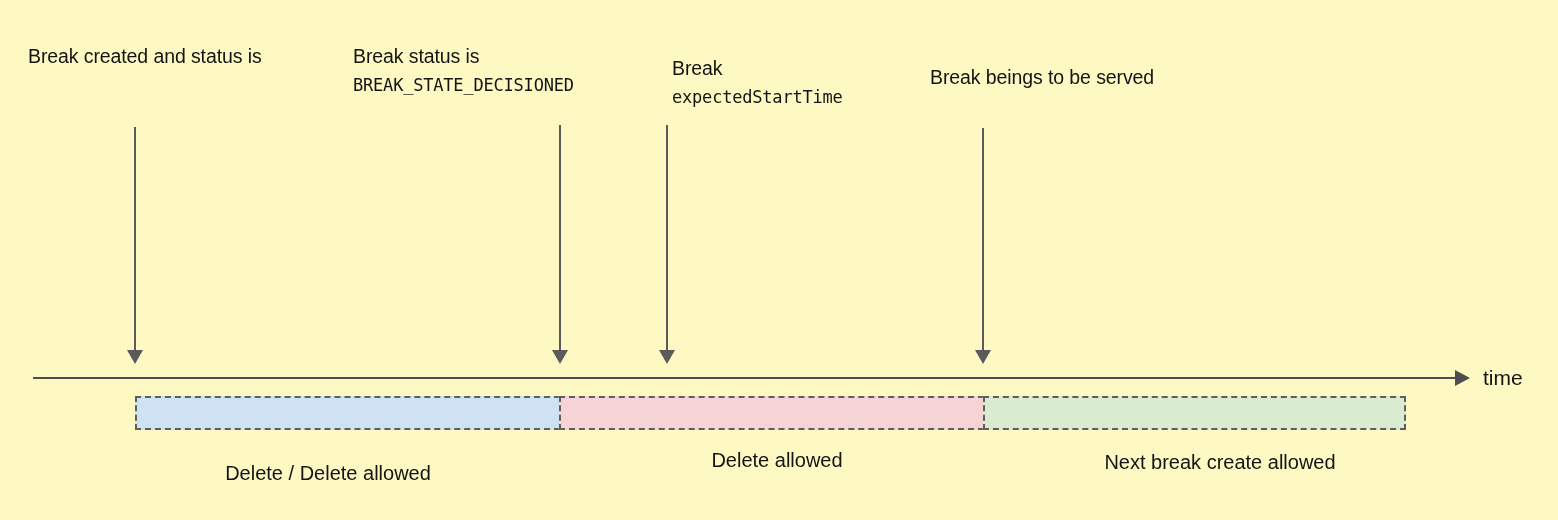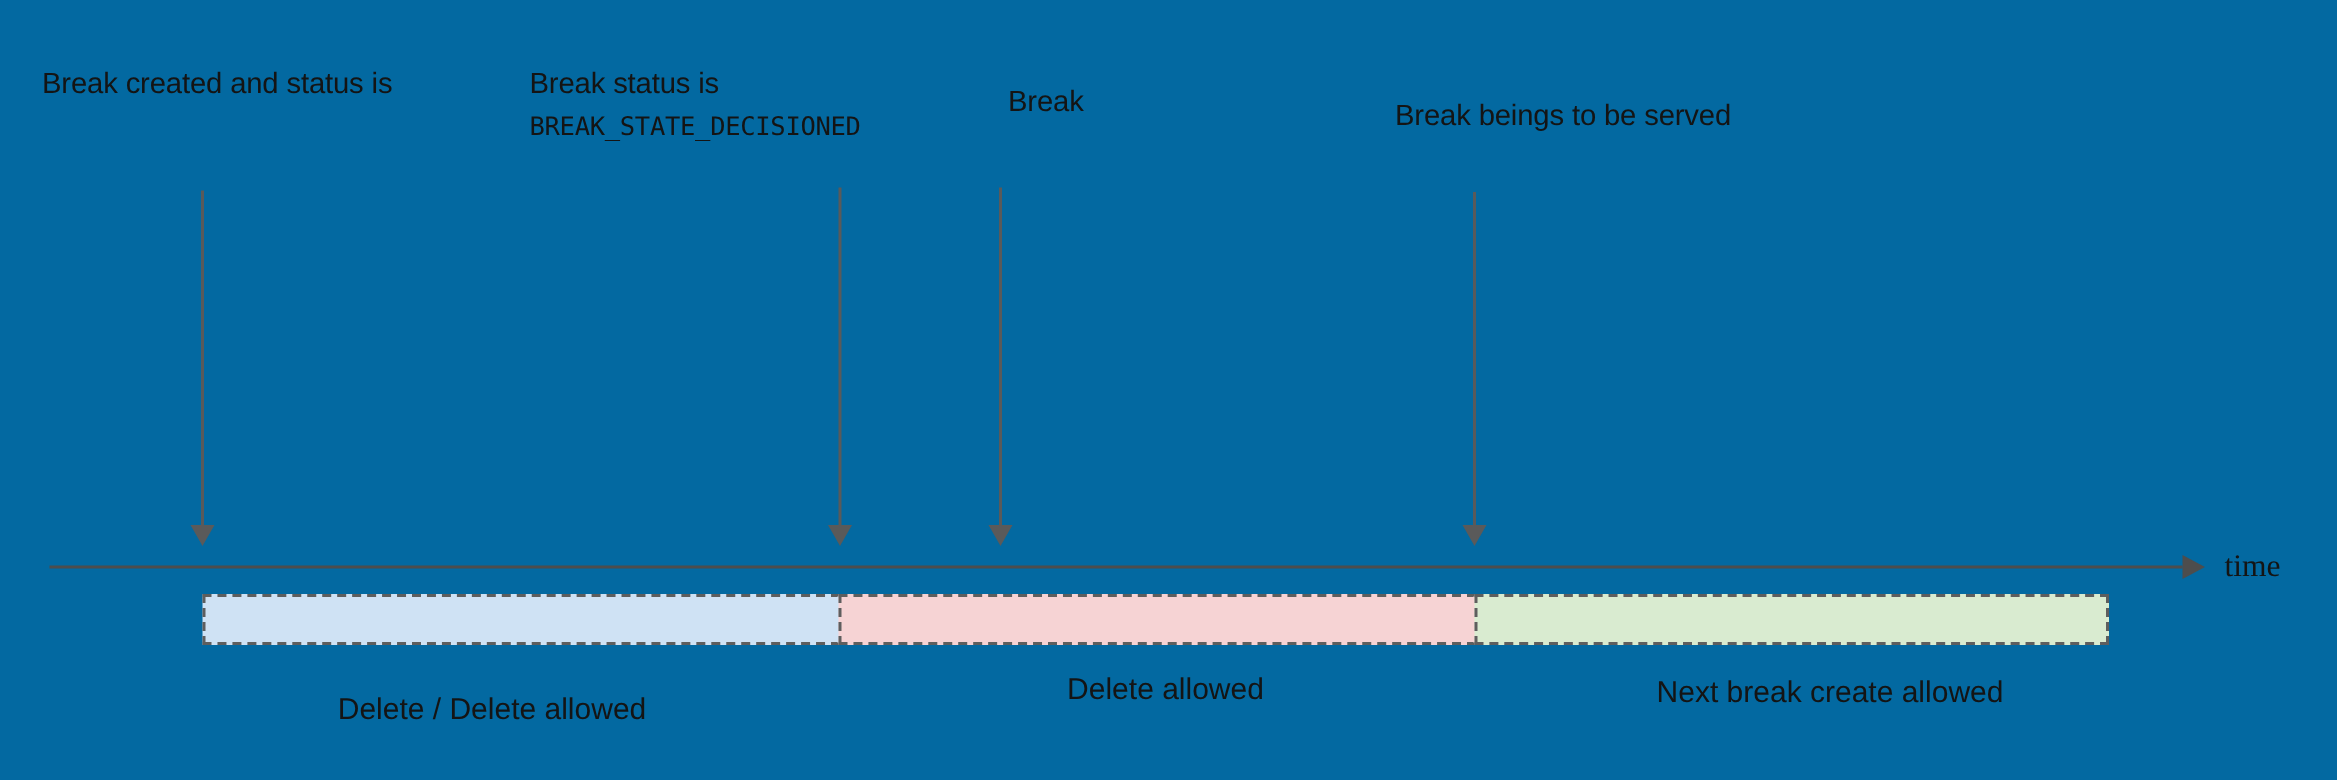--- a/index.html
+++ b/index.html
@@ -10,21 +10,21 @@
   body {
     font-family: "Liberation Sans", sans-serif;
     color: #1a1a1a;
     -webkit-font-smoothing: antialiased;
   }
   #stage {
     position: relative;
     width: 1558px;
     height: 520px;
     overflow: hidden;
-    background: #0369a1;
+    background: #fef9c3;
   }
 
   
   .annot {
     position: absolute;
     white-space: nowrap;
   }
   .annot .line {
     display: block;
     font-size: 19.5px;
@@ -71,21 +71,21 @@
     height: 0;
     border-top: 8px solid transparent;
     border-bottom: 8px solid transparent;
     border-left: 15px solid #4d4d4d;
   }
   #axis-label {
     position: absolute;
     font-size: 21px;
     line-height: 21px;
     color: #141414;
-    font-family: Liberation Serif, serif;
+    font-family: Liberation Sans, sans-serif;
   }
 
   
   .phase {
     position: absolute;
     box-sizing: border-box;
     border: 2.5px dashed #5e5e5e;
     height: 34px;
   }
   .phase.seg-0 { border-right-color: transparent; }
@@ -111,20 +111,21 @@
   <div id="labels-layer">
       <div class="annot" style="left: 28px; top: 42px;">
         <span class="line">Break created and status is</span>
       </div>
       <div class="annot" style="left: 353px; top: 42px;">
         <span class="line">Break status is</span>
         <span class="line code">BREAK_STATE_DECISIONED</span>
       </div>
       <div class="annot" style="left: 672px; top: 42px; margin-top: 12px;">
         <span class="line">Break</span>
+        <span class="line code">expectedStartTime</span>
       </div>
       <div class="annot" style="left: 930px; top: 34px; margin-top: 29px;">
         <span class="line">Break beings to be served</span>
       </div>
     </div>
 
   <div id="arrows-layer">
       <div class="vstem" style="left: 134px; top: 127px; height: 223px;"></div>
       <div class="vhead" style="left: 127px; top: 350px;"></div>
       <div class="vstem" style="left: 559px; top: 125px; height: 225px;"></div>

